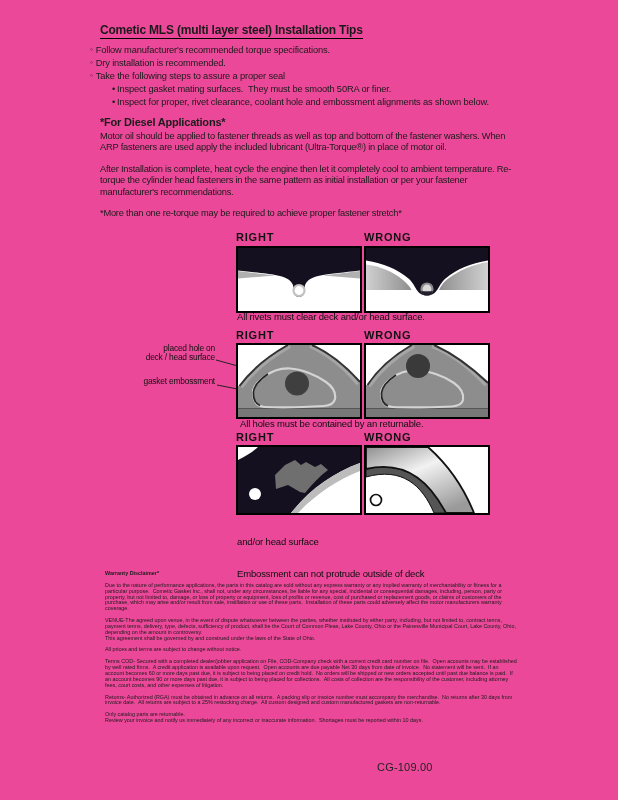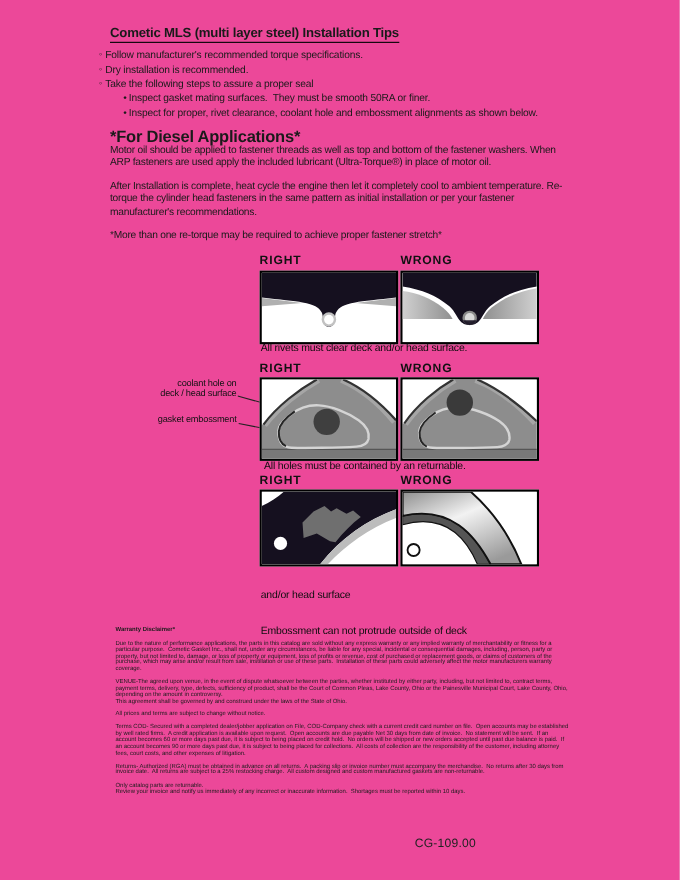--- a/index.html
+++ b/index.html
@@ -17,21 +17,21 @@
     border-bottom:1.7px solid #000; padding-bottom:1px; display:inline-block;
   }
   .bullets { left:90px; top:44px; width:450px; font-size:9.3px; line-height:13px; letter-spacing:-0.15px; }
   .bullet-item { white-space:pre-wrap; }
   .bullet-item::before { content:"\25E6"; font-size:8px; margin-right:3px; position:relative; top:-1px; }
   .subbullets { left:112px; top:83px; width:440px; font-size:9.3px; line-height:13px; letter-spacing:-0.15px; }
   .subbullet-item { white-space:pre-wrap; }
   .subbullet-item::before { content:"\2022"; margin-right:2px; }
 
   
-  .diesel-heading { left:100px; top:116px; font-size:15px; font-weight:bold; letter-spacing:-0.2px; }
+  .diesel-heading { left:100px; top:116px; font-size:11px; font-weight:bold; letter-spacing:-0.2px; }
   .diesel-paras { left:100px; top:131px; width:424px; font-size:9.3px; line-height:11.4px; letter-spacing:-0.22px; }
   .para { margin:0 0 10px 0; white-space:pre-wrap; }
 
   
   .dlabel { width:126px; text-align:left; font-size:11px; letter-spacing:0.8px; color:#111;font-weight:bold; }
   .panel { width:126px; height:67px; border:2px solid #000; background:#fff; }
   .panel svg { display:block; width:100%; height:100%; }
   .panel-tall { height:76px; }
   .panel-mid { height:70px; }
   .caption { font-size:9.5px; letter-spacing:-0.15px; color:#0d0d0d; line-height:10.8px; white-space:pre-wrap; }
@@ -106,21 +106,21 @@
       <path d="M54.8,43.2 A6.6,6.6 0 0 0 67.2,43.2 Z" fill="#15101f" opacity="0.9"></path>
     </svg>
   </div>
 
   <div class="abs caption" style="left:237px; top:312px;">All rivets must clear deck and/or head surface.</div>
 
   <div class="abs dlabel" style="left:236px; top:329px;">RIGHT</div>
   <div class="abs dlabel" style="left:364px; top:329px;">WRONG</div>
 
   <div class="abs callout" style="left:100px; top:344px;">
-    <div>coolant hole on</div>
+    <div>placed hole on</div>
     <div>deck / head surface</div>
   </div>
   <div class="abs callout" style="left:100px; top:377px;">gasket embossment</div>
 
   <svg class="abs" style="left:216px; top:350px;" width="85" height="48">
     <line x1="0" y1="10" x2="80" y2="32" stroke="#222" stroke-width="1"></line>
     <line x1="1" y1="35" x2="42" y2="43" stroke="#222" stroke-width="1"></line>
   </svg>
 
   <div class="abs panel panel-tall" style="left:236px; top:343px;">

